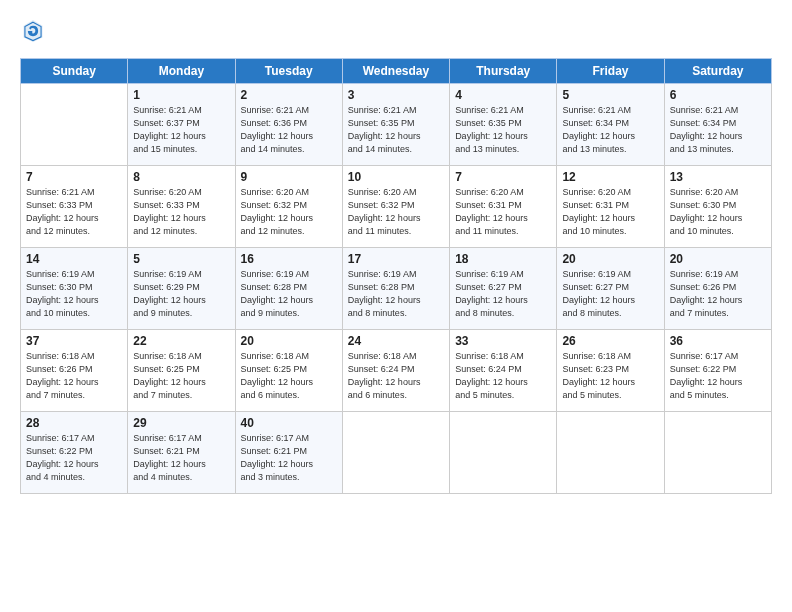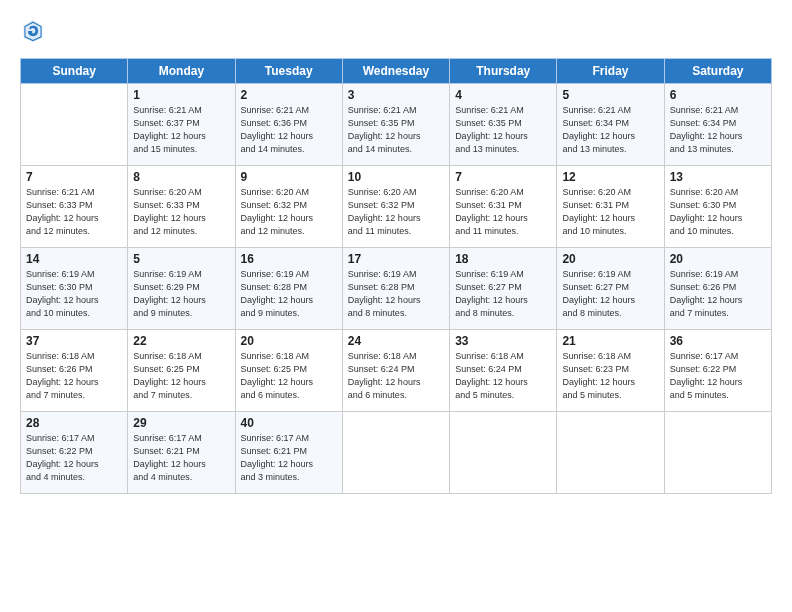--- a/index.html
+++ b/index.html
@@ -311,21 +311,21 @@
 and 6 minutes.</div>
           </td>
           <td>
             <span class="day-num">33</span>
             <div class="day-detail" style="white-space: pre-line;">Sunrise: 6:18 AM
 Sunset: 6:24 PM
 Daylight: 12 hours
 and 5 minutes.</div>
           </td>
           <td>
-            <span class="day-num">21</span>
+            <span class="day-num">26</span>
             <div class="day-detail" style="white-space: pre-line;">Sunrise: 6:18 AM
 Sunset: 6:23 PM
 Daylight: 12 hours
 and 5 minutes.</div>
           </td>
           <td>
             <span class="day-num">36</span>
             <div class="day-detail" style="white-space: pre-line;">Sunrise: 6:17 AM
 Sunset: 6:22 PM
 Daylight: 12 hours

